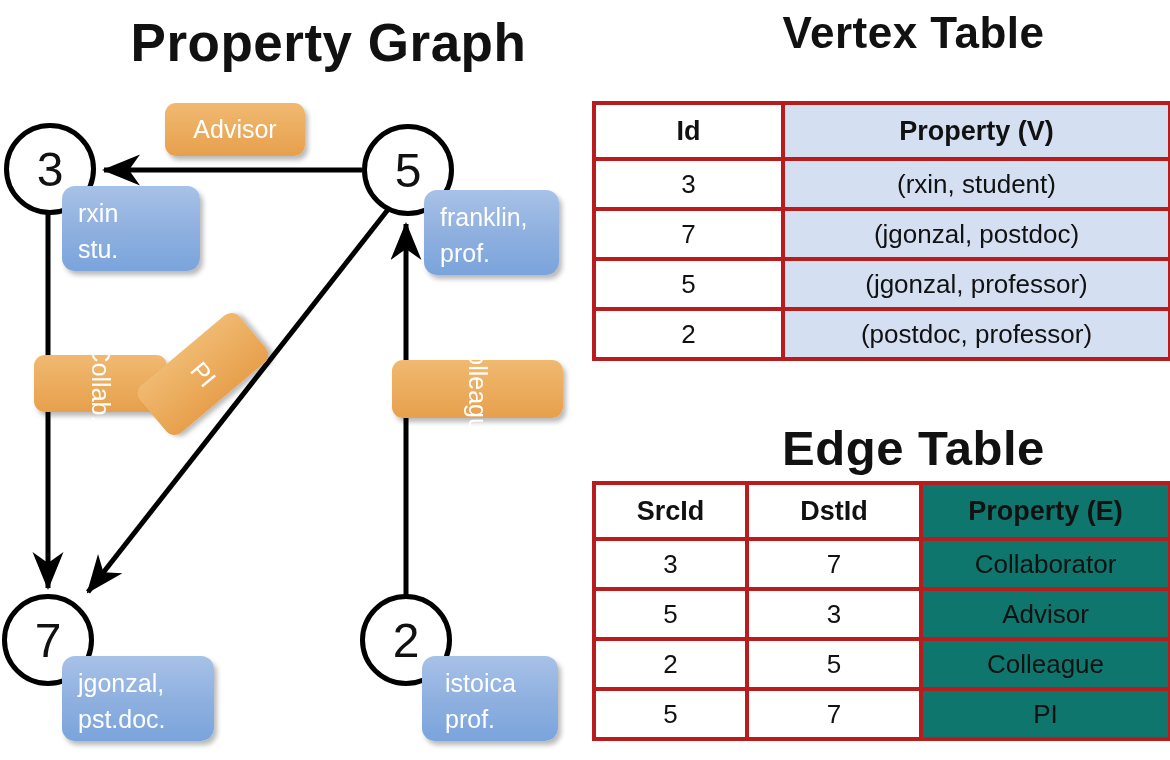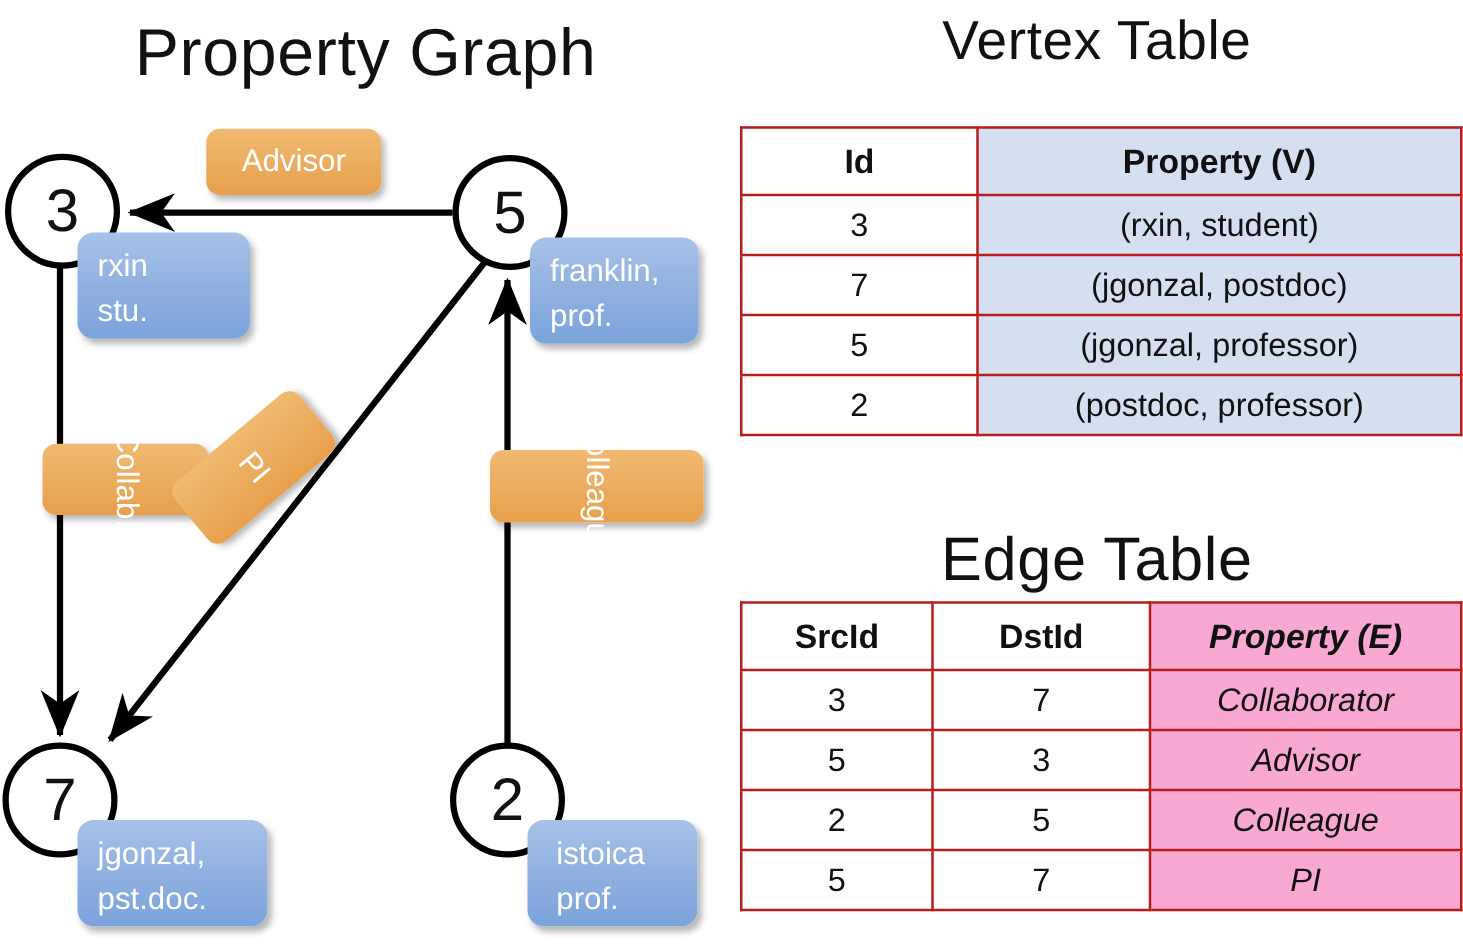--- a/index.html
+++ b/index.html
@@ -12,24 +12,25 @@
     height: 760px;
     font-family: "Liberation Sans", sans-serif;
     overflow: hidden;
     position: relative;
   }
 
   
   .title {
     position: absolute;
     font-family: "Liberation Sans", sans-serif;
-    font-weight: 400;
+    font-weight: 700;
     color: #111111;
     letter-spacing: 0.5px;
     white-space: nowrap;
+    margin-left: 36px;
   }
   #graph-title  { left: 0;    top: 12px;  width: 585px; text-align: center; font-size: 53px; }
   #vertex-title { left: 585px; top: 8px;  width: 585px; text-align: center; font-size: 44px; }
   #edge-title   { left: 585px; top: 420px; width: 585px; text-align: center; font-size: 49px; }
 
   
   #graph-panel {
     position: absolute;
     left: 0; top: 0;
     width: 585px; height: 760px;
@@ -103,37 +104,37 @@
   }
 
   
   table.dtable {
     position: absolute;
     border-collapse: collapse;
     font-family: "Liberation Sans", sans-serif;
     table-layout: fixed;
   }
   table.dtable td, table.dtable th {
-    border: 2px solid #b91c1c;
+    border: 4px solid #b91c1c;
     text-align: center;
     font-weight: 400;
     color: #111111;
     padding: 0;
   }
   table.dtable th {
     font-weight: 700;
     font-size: 27px;
     height: 52px;
   }
   table.dtable td {
     font-size: 26px;
     height: 46px;
   }
   .cell-blue  { background: #d4dff1; }
-  .cell-orng  { background: #f9a8d4; font-style: italic; }
+  .cell-orng  { background: #0f766e; }
   .cell-white { background: #ffffff; }
 
   #vertex-table { left: 592px; top: 101px; width: 576px; }
   #edge-table   { left: 592px; top: 481px; width: 576px; border-radius: 13px; }
 </style>
 </head>
 <body>
 
 <div id="graph-panel">
 

